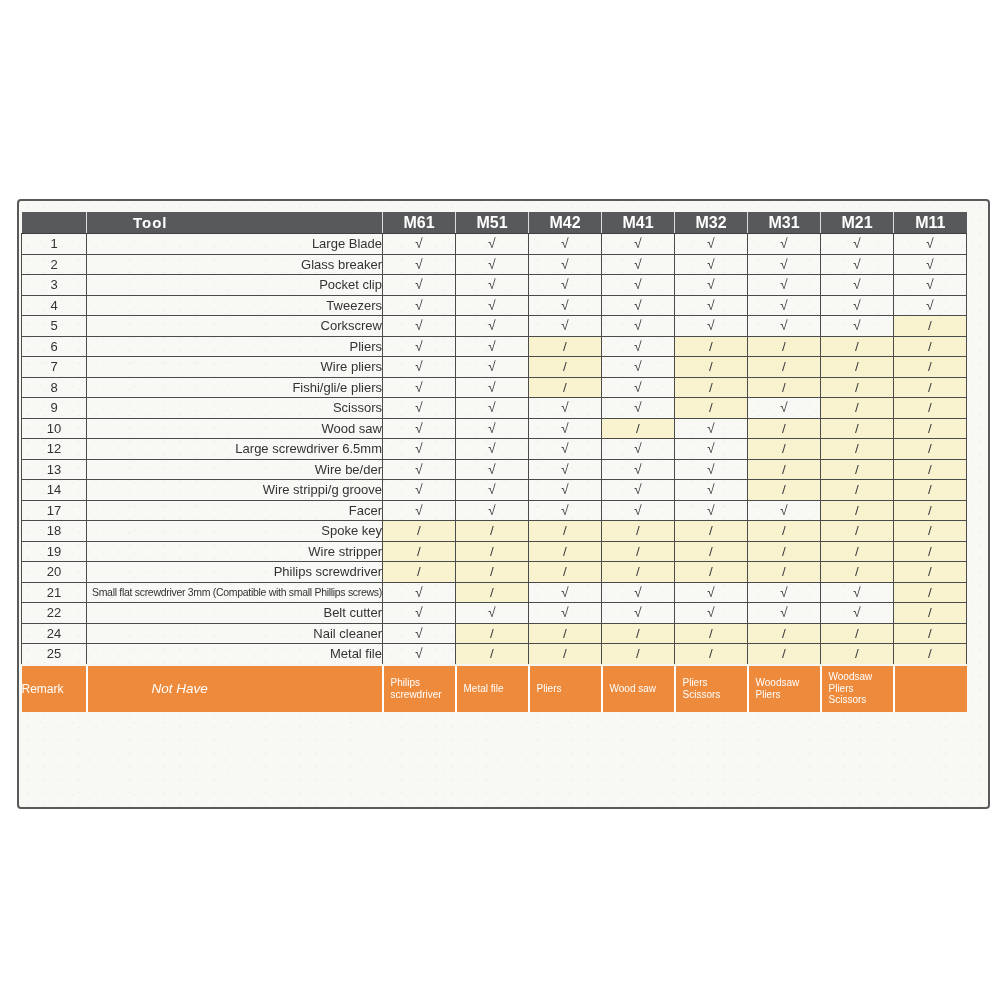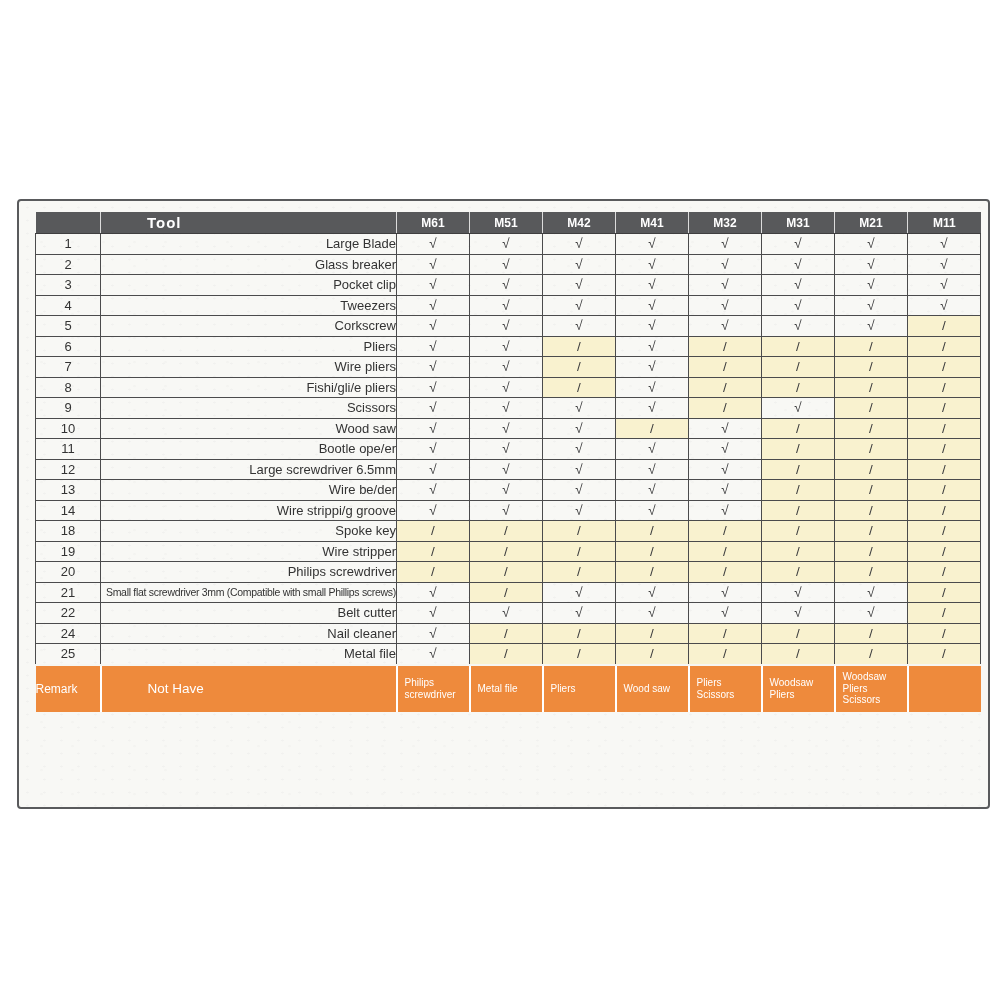--- a/index.html
+++ b/index.html
@@ -12,26 +12,26 @@
     position:absolute;left:17px;top:199px;width:969px;height:606px;
     border:2px solid #595a5c;border-radius:4px;
     background-color:#f8f8f5;
     background-image:
       radial-gradient(rgba(120,120,120,0.05) 1px, transparent 1.6px),
       radial-gradient(rgba(140,140,140,0.04) 1px, transparent 2px);
     background-size:17px 13px, 31px 24px;
     background-position:0 0, 7px 5px;
   }
   table.tool-table{
-    position:absolute;left:16px;top:11px;width:945px;
+    position:absolute;left:2px;top:11px;width:945px;
     border-collapse:collapse;table-layout:fixed;
   }
   
   thead th{
-    background:#58595b;color:#ffffff;font-size:12px;font-weight:bold;
+    background:#58595b;color:#ffffff;font-size:16px;font-weight:bold;
     height:21px;padding:0;border-bottom:1px solid #3f3f40;
     border-right:1px solid #dcdcdc;vertical-align:middle;
   }
   thead th:last-child{border-right:none;}
   thead th.tool-head{text-align:left;padding-left:46px;font-size:15px;letter-spacing:1px;}
   
   tbody td{
     border:1px solid #4b4b4c;height:19.5px;padding:0;
     font-size:13px;color:#333;vertical-align:middle;background:transparent;
   }
@@ -40,21 +40,21 @@
   tbody td.tool.small{font-size:10.5px;padding-left:3px;letter-spacing:-0.3px;}
   tbody td.mark{text-align:center;font-size:13.5px;color:#3d3d3e;}
   tbody td.miss{background:#f9f2cf;}
   
   tfoot td{
     background:#ee8a3c;color:#ffffff;height:42px;padding:0;
     border:none;border-top:2px solid #f6f6f3;vertical-align:middle;
   }
   tfoot td + td{border-left:2px solid #ffffff;}
   tfoot td.remark-label{text-align:left;font-size:12px;}
-  tfoot td.nothave{text-align:left;padding-left:46px;font-size:13.5px;}
+  tfoot td.nothave{text-align:left;padding-left:64px;font-size:13.5px;font-style:italic;}
   tfoot td.remark-cell{
     text-align:left;font-size:10px;line-height:11.5px;padding:2px 2px 2px 7px;
   }
 </style>
 </head>
 <body>
 
 <div class="frame">
   <table class="tool-table">
     <colgroup>
@@ -198,32 +198,20 @@
           <td class="mark">√</td>
           <td class="mark">√</td>
           <td class="mark">√</td>
           <td class="mark miss">/</td>
           <td class="mark">√</td>
           <td class="mark miss">/</td>
           <td class="mark miss">/</td>
           <td class="mark miss">/</td>
         </tr>
         <tr>
-          <td class="num">11</td>
-          <td class="tool">Bootle ope/er</td>
-          <td class="mark">√</td>
-          <td class="mark">√</td>
-          <td class="mark">√</td>
-          <td class="mark">√</td>
-          <td class="mark">√</td>
-          <td class="mark miss">/</td>
-          <td class="mark miss">/</td>
-          <td class="mark miss">/</td>
-        </tr>
-        <tr>
           <td class="num">12</td>
           <td class="tool">Large screwdriver 6.5mm</td>
           <td class="mark">√</td>
           <td class="mark">√</td>
           <td class="mark">√</td>
           <td class="mark">√</td>
           <td class="mark">√</td>
           <td class="mark miss">/</td>
           <td class="mark miss">/</td>
           <td class="mark miss">/</td>
@@ -242,20 +230,32 @@
         </tr>
         <tr>
           <td class="num">14</td>
           <td class="tool">Wire strippi/g groove</td>
           <td class="mark">√</td>
           <td class="mark">√</td>
           <td class="mark">√</td>
           <td class="mark">√</td>
           <td class="mark">√</td>
           <td class="mark miss">/</td>
+          <td class="mark miss">/</td>
+          <td class="mark miss">/</td>
+        </tr>
+        <tr>
+          <td class="num">17</td>
+          <td class="tool">Facer</td>
+          <td class="mark">√</td>
+          <td class="mark">√</td>
+          <td class="mark">√</td>
+          <td class="mark">√</td>
+          <td class="mark">√</td>
+          <td class="mark">√</td>
           <td class="mark miss">/</td>
           <td class="mark miss">/</td>
         </tr>
         <tr>
           <td class="num">18</td>
           <td class="tool">Spoke key</td>
           <td class="mark miss">/</td>
           <td class="mark miss">/</td>
           <td class="mark miss">/</td>
           <td class="mark miss">/</td>

